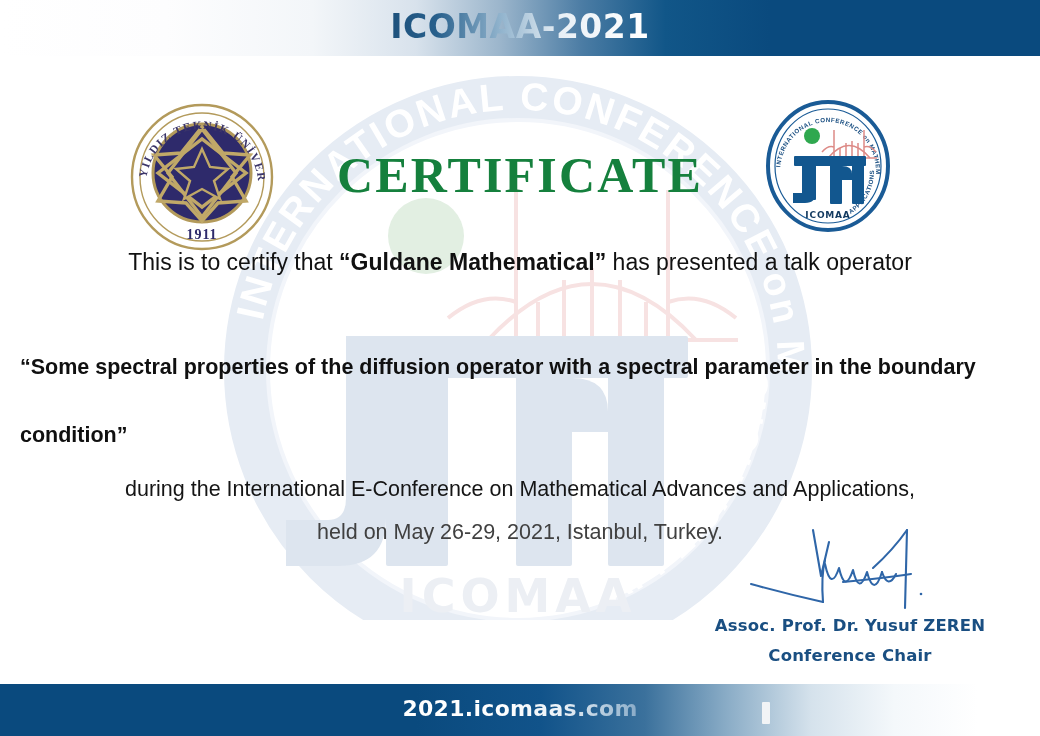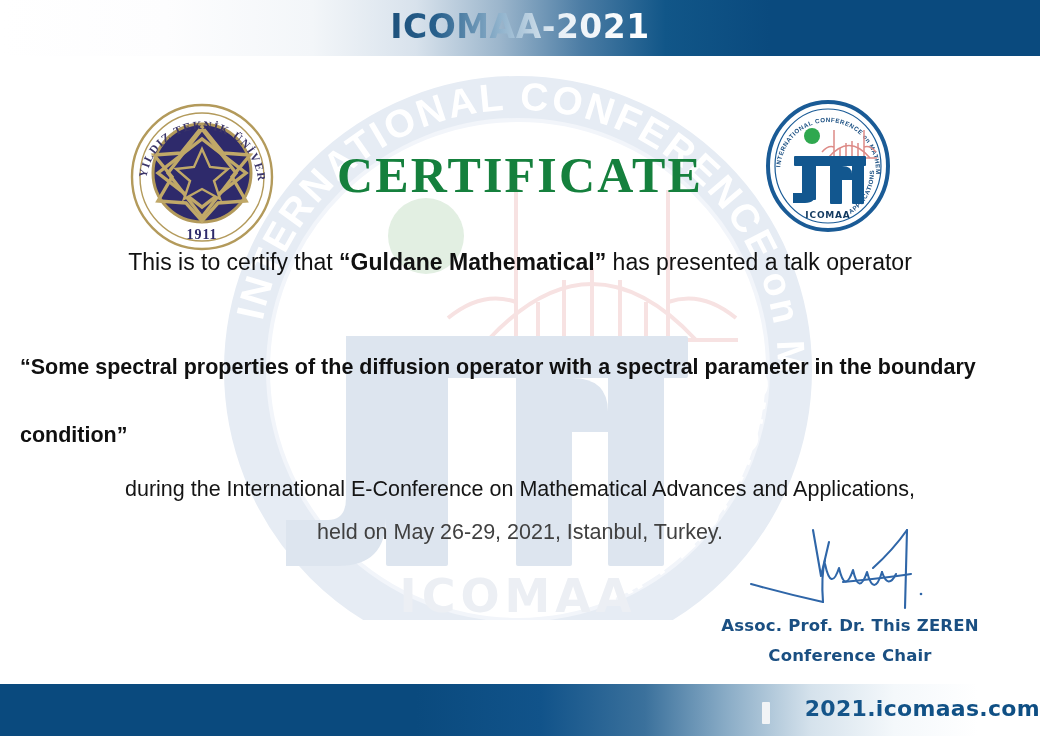--- a/index.html
+++ b/index.html
@@ -82,21 +82,21 @@
         #ffffff 94%,
         #ffffff 100%);
     z-index: 5;
   }
   #footer-title {
     position: absolute;
     left: 0; top: 0;
     width: 1040px;
     height: 52px;
     line-height: 50px;
-    text-align: right;
+    text-align: center;
     font-family: "DejaVu Sans", sans-serif;
     font-weight: bold;
     font-size: 22px;
     letter-spacing: 0.3px;
     background: linear-gradient(to right,
         #ffffff 0%,
         #ffffff 48%,
         #eaf1f7 54%,
         #9dbad2 60%,
         #3f6f9c 66%,
@@ -393,21 +393,21 @@
         <path d="M 26 60 Q 62 70 98 78"></path>
         <path d="M 98 78 Q 96 52 100 36"></path>
         <path d="M 100 40 q 6 28 14 4 q 6 26 14 2 q 6 26 14 2 q 7 26 15 0"></path>
         <path d="M 157 48 q 6 18 14 2"></path>
         <path d="M 118 58 Q 160 54 186 50"></path>
         <path d="M 148 44 Q 168 26 182 6"></path>
         <path d="M 182 6 L 180 84"></path>
       </g>
       <circle cx="196" cy="70" r="1.3" fill="#2f66a8"></circle>
     </svg>
-    <div id="signer-name">Assoc. Prof. Dr. This ZEREN</div>
+    <div id="signer-name">Assoc. Prof. Dr. Yusuf ZEREN</div>
     <div id="signer-role">Conference Chair</div>
   </div>
 
   <div id="footer-bar">
     <div id="footer-title">2021.icomaas.com</div>
   </div>
   <div id="footer-artifact"></div>
 
 </div>
 

